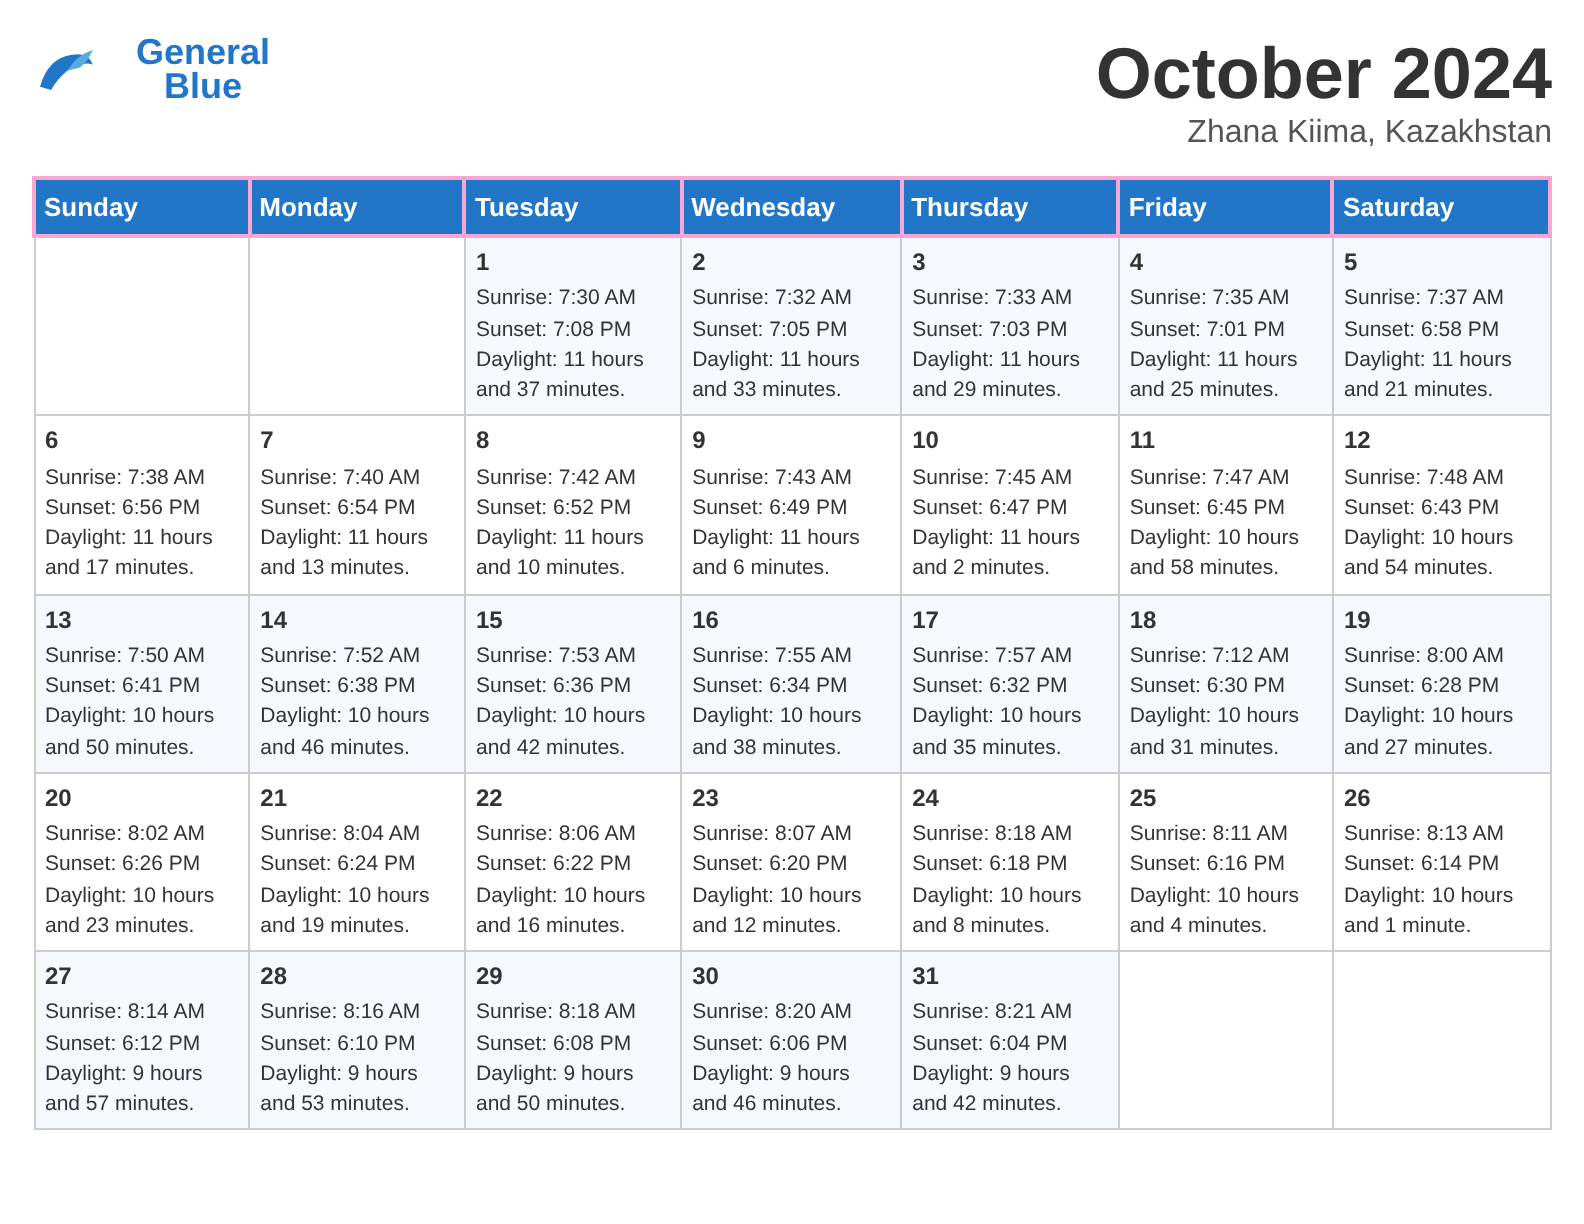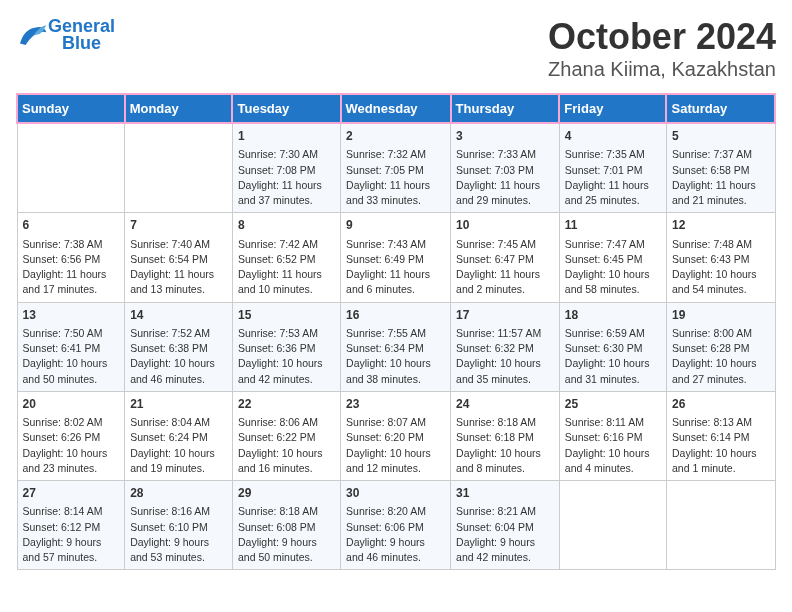--- a/index.html
+++ b/index.html
@@ -12,36 +12,36 @@
     }
     .header-area {
       display: flex;
       justify-content: space-between;
       align-items: flex-start;
       margin-bottom: 12px;
     }
     .logo {
       display: flex;
       align-items: center;
-      gap: 0;
+      gap: 20px;
     }
     .logo-bird {
       width: 32px;
       height: 28px;
     }
     .title-area {
       text-align: right;
     }
     .month-title {
       font-size: 36px;
       font-weight: bold;
       color: #333;
     }
     .location-title {
-      font-size: 20px;
+      font-size: 16px;
       color: #555;
     }
     table {
       width: 100%;
       border-collapse: collapse;
       font-size: 11px;
     }
     thead tr {
       background-color: #2176c7;
       color: #fff;
@@ -210,27 +210,27 @@
           <div>Daylight: 10 hours and 42 minutes.</div>
         </td>
         <td>
           <span class="day-num">16</span>
           <div>Sunrise: 7:55 AM</div>
           <div>Sunset: 6:34 PM</div>
           <div>Daylight: 10 hours and 38 minutes.</div>
         </td>
         <td>
           <span class="day-num">17</span>
-          <div>Sunrise: 11:57 AM</div>
+          <div>Sunrise: 7:57 AM</div>
           <div>Sunset: 6:32 PM</div>
           <div>Daylight: 10 hours and 35 minutes.</div>
         </td>
         <td>
           <span class="day-num">18</span>
-          <div>Sunrise: 6:59 AM</div>
+          <div>Sunrise: 7:12 AM</div>
           <div>Sunset: 6:30 PM</div>
           <div>Daylight: 10 hours and 31 minutes.</div>
         </td>
         <td>
           <span class="day-num">19</span>
           <div>Sunrise: 8:00 AM</div>
           <div>Sunset: 6:28 PM</div>
           <div>Daylight: 10 hours and 27 minutes.</div>
         </td>
       </tr>

